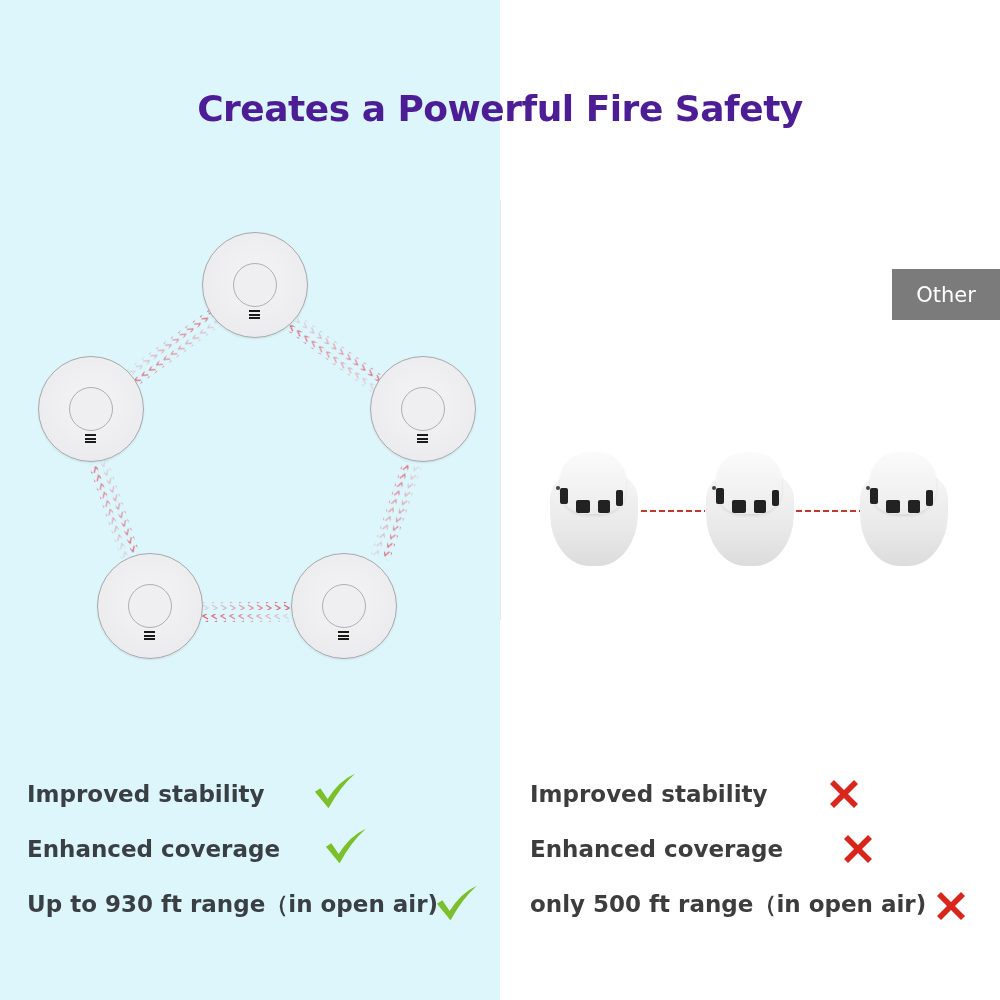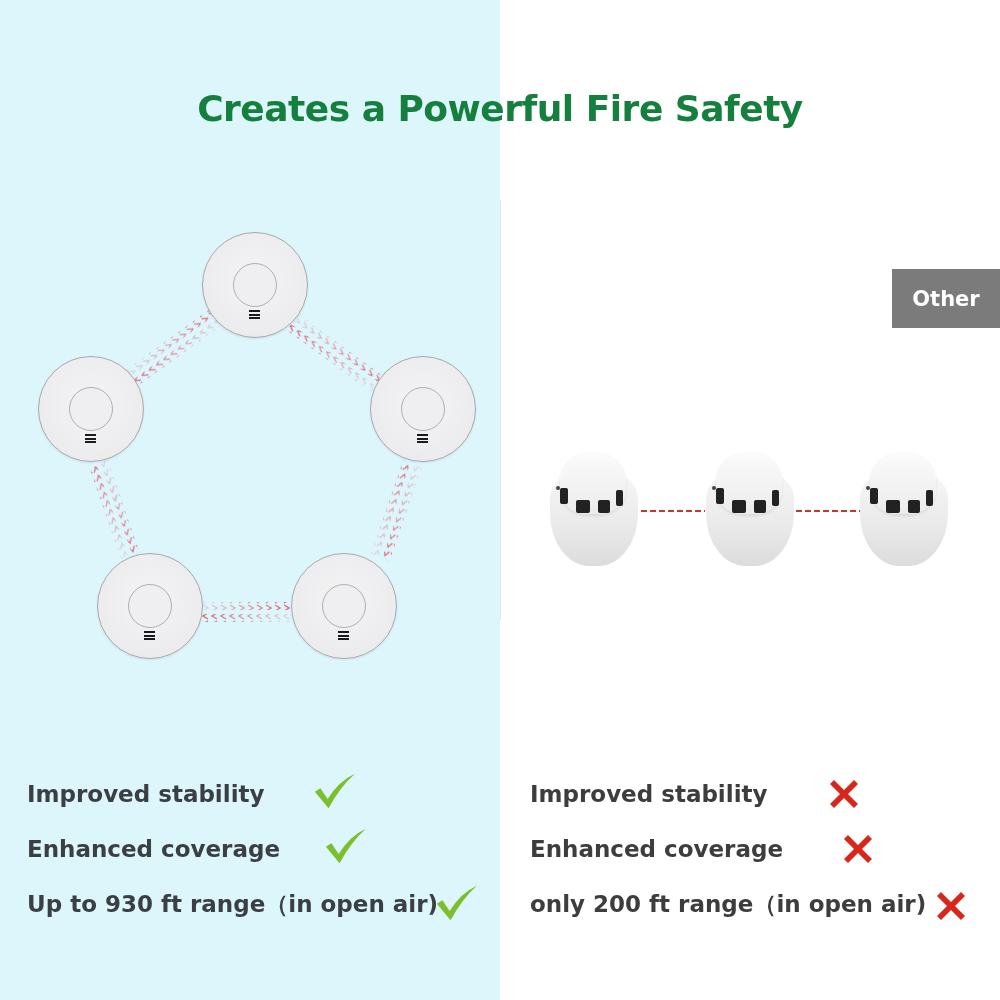--- a/index.html
+++ b/index.html
@@ -1,20 +1,20 @@
 <!DOCTYPE html>
 <html><head>
 <meta charset="utf-8">
 <style>
   html, body { margin: 0; padding: 0; }
   body { width: 1000px; height: 1000px; position: relative; overflow: hidden; background: #ffffff; font-family: "DejaVu Sans", sans-serif; }
   .left-bg { position: absolute; left: 0; top: 0; width: 500px; height: 1000px; background: #dcf6fc; }
   .divider { position: absolute; left: 500px; top: 200px; width: 1px; height: 420px; background: #e6e6e6; }
-  .title { position: absolute; top: 82px; left: 0; width: 1000px; text-align: center; font-weight: bold; font-size: 36px; line-height: 53px; color: #15803d; letter-spacing: -0.5px; }
-  .other-badge { position: absolute; left: 892px; top: 269px; width: 108px; height: 59px; background: #7b7b7b; color: #ffffff; font-weight: bold; font-size: 21px; display: flex; align-items: center; justify-content: center; }
+  .title { position: absolute; top: 82px; left: 0; width: 1000px; text-align: center; font-weight: bold; font-size: 36px; line-height: 53px; color: #4c1d95; letter-spacing: -0.5px; }
+  .other-badge { position: absolute; left: 892px; top: 269px; width: 108px; height: 51px; background: #7b7b7b; color: #ffffff; font-weight: normal; font-size: 21px; display: flex; align-items: center; justify-content: center; }
   .detector { position: absolute; width: 104px; height: 104px; border-radius: 50%; background: radial-gradient(circle at 50% 45%, #f4f4f5 0%, #ececee 70%, #e4e4e6 100%); border: 1.5px solid #a8a8aa; box-shadow: 0 1px 2px rgba(0,0,0,0.08); }
   .detector .inner { position: absolute; left: 30px; top: 30px; width: 42px; height: 42px; border-radius: 50%; border: 1.5px solid #b0b0b2; background: #efeff1; }
   .detector .vent { position: absolute; left: 46px; top: 77px; width: 11px; height: 9px; }
   .detector .vent i { display: block; height: 2px; background: #1a1a1a; margin-bottom: 1.5px; }
   .links { position: absolute; left: 0; top: 0; width: 500px; height: 700px; pointer-events: none; }
   .old-det { position: absolute; width: 92px; height: 118px; }
   .old-det .body { position: absolute; left: 2px; top: 20px; width: 88px; height: 96px; border-radius: 40% 40% 45% 45% / 30% 30% 55% 55%; background: linear-gradient(180deg, #f7f7f7 0%, #e9e9e9 60%, #dcdcdc 100%); }
   .old-det .cap { position: absolute; left: 12px; top: 2px; width: 66px; height: 62px; border-radius: 45% 45% 40% 40%; background: linear-gradient(180deg, #fbfbfb 0%, #ececec 100%); box-shadow: 0 2px 3px rgba(0,0,0,0.08); }
   .old-det .slot { position: absolute; background: #222; border-radius: 2px; }
   .old-det .dot { position: absolute; left: 8px; top: 36px; width: 4px; height: 4px; border-radius: 50%; background: #444; }
@@ -174,18 +174,18 @@
   <svg class="mark" viewBox="0 0 40 40" style="left:824px; top:4px; width:40px;">
     <path d="M6 10 L10 6 L20 16 L30 6 L34 10 L24 20 L34 30 L30 34 L20 24 L10 34 L6 30 L16 20 Z" fill="#d9261c"></path>
   </svg>
   <div class="feat-row" style="left:530px; top:59px;">
     <span>Enhanced coverage</span>
   </div>
   <svg class="mark" viewBox="0 0 40 40" style="left:838px; top:59px; width:40px;">
     <path d="M6 10 L10 6 L20 16 L30 6 L34 10 L24 20 L34 30 L30 34 L20 24 L10 34 L6 30 L16 20 Z" fill="#d9261c"></path>
   </svg>
   <div class="feat-row" style="left:530px; top:114px;">
-    <span>only 200 ft range（in open air)</span>
+    <span>only 500 ft range（in open air)</span>
   </div>
   <svg class="mark" viewBox="0 0 40 40" style="left:931px; top:116px; width:40px;">
     <path d="M6 10 L10 6 L20 16 L30 6 L34 10 L24 20 L34 30 L30 34 L20 24 L10 34 L6 30 L16 20 Z" fill="#d9261c"></path>
   </svg>
 </div>
 
 </body></html>

